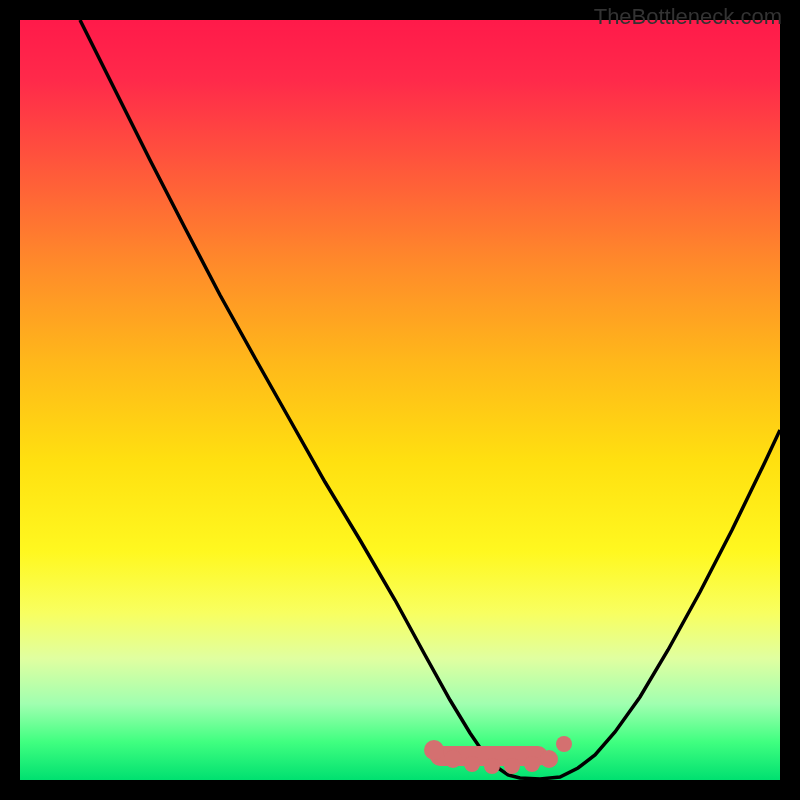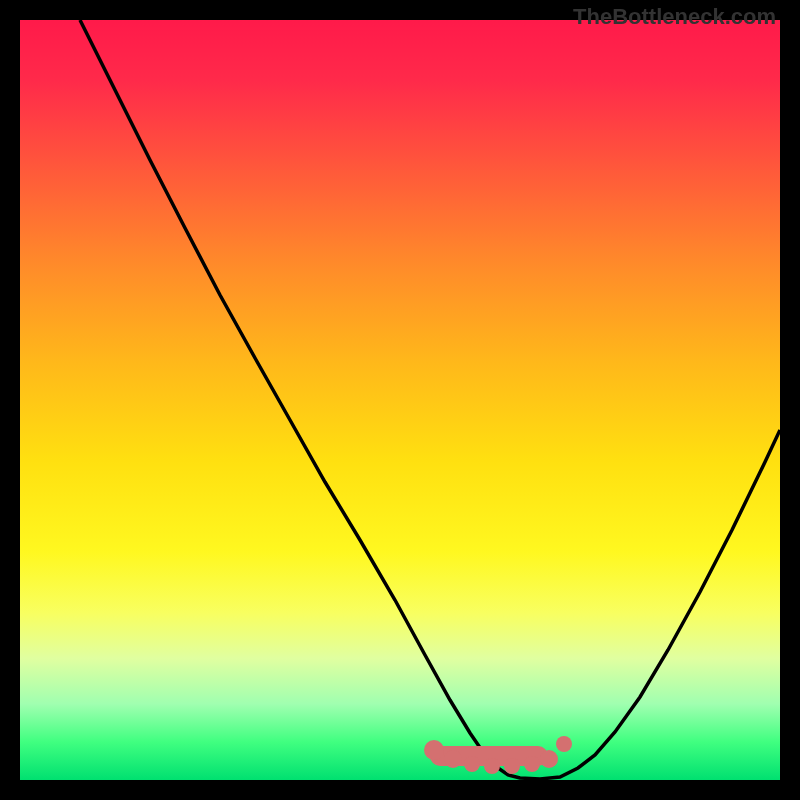--- a/index.html
+++ b/index.html
@@ -28,24 +28,24 @@
       #f8ff60 78%,
       #e0ffa0 84%,
       #a0ffb0 90%,
       #40ff80 95%,
       #00e070 100%
     );
   }
   .watermark {
     position: absolute;
     top: 4px;
-    right: 24px;
+    right: 18px;
     color: #333;
     font-size: 22px;
-    font-weight: 700;
+    font-weight: 400;
     font-family: Arial, sans-serif;
     z-index: 10;
   }
   svg.lines {
     position: absolute;
     left: 20px;
     top: 20px;
     width: 760px;
     height: 760px;
     z-index: 5;

